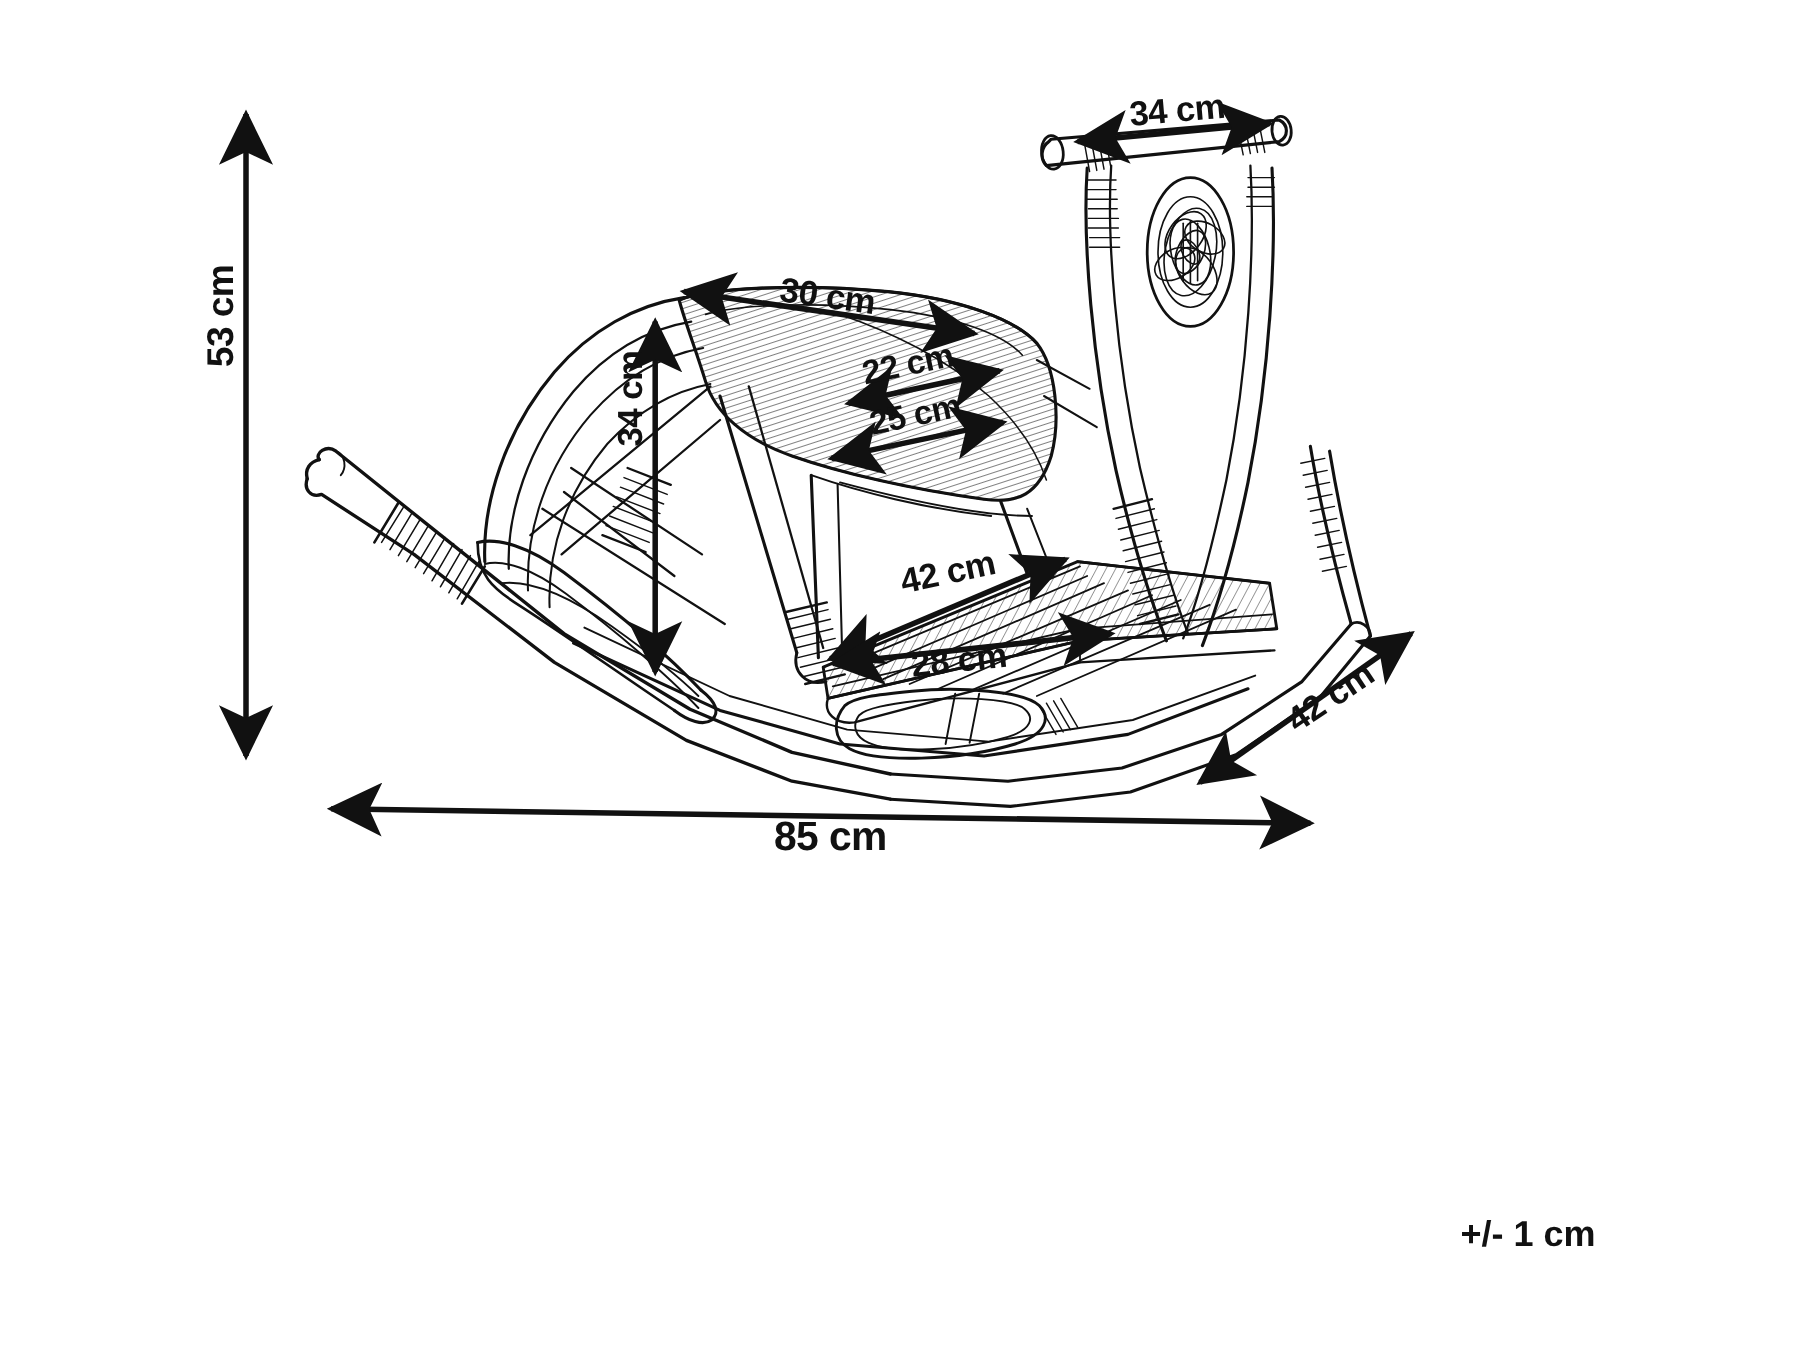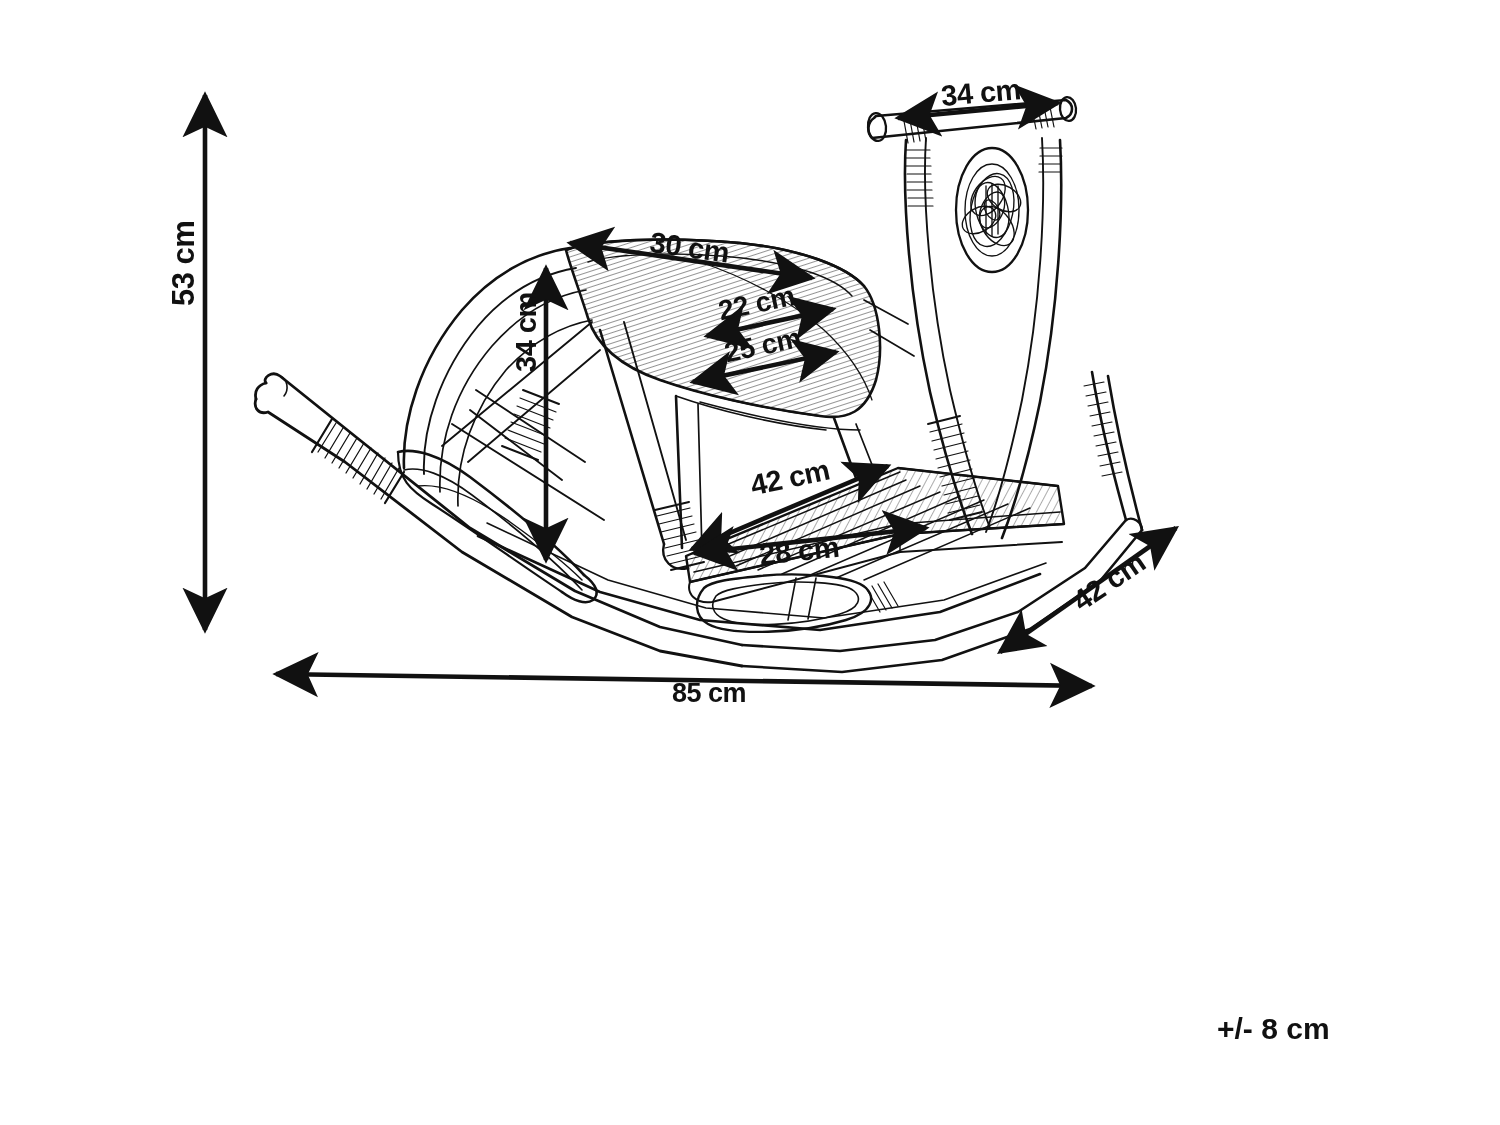--- a/index.html
+++ b/index.html
@@ -333,33 +333,33 @@
       <line x1="546" y1="268" x2="546" y2="560" stroke-width="4.6" marker-start="url(#arrowStart)" marker-end="url(#arrowEnd)"></line>
 
       <line x1="692" y1="549" x2="888" y2="466" stroke-width="4.6" marker-start="url(#arrowStart)" marker-end="url(#arrowEnd)"></line>
 
       <line x1="694" y1="553" x2="926" y2="528" stroke-width="4.6" marker-start="url(#arrowStart)" marker-end="url(#arrowEnd)"></line>
     </g>
   </svg>
 
   <div class="dim-label" style="left:168px; top:306px; font-size:31px; transform:rotate(-90deg); transform-origin:left top;">53 cm</div>
 
-  <div class="dim-label" style="left:672px; top:680px; font-size:27px;">85 cm</div>
+  <div class="dim-label" style="left:645px; top:680px; font-size:34px;">85 cm</div>
 
   <div class="dim-label" style="left:1068px; top:592px; font-size:29px; transform:rotate(-34deg); transform-origin:left top;">42 cm</div>
 
   <div class="dim-label" style="left:940px; top:82px; font-size:29px; transform:rotate(-5deg); transform-origin:left top;">34 cm</div>
 
   <div class="dim-label" style="left:652px; top:228px; font-size:29px; transform:rotate(8deg); transform-origin:left top;">30 cm</div>
 
   <div class="dim-label" style="left:716px; top:298px; font-size:28px; transform:rotate(-12deg); transform-origin:left top;">22 cm</div>
 
   <div class="dim-label" style="left:722px; top:340px; font-size:28px; transform:rotate(-12deg); transform-origin:left top;">25 cm</div>
 
   <div class="dim-label" style="left:512px; top:372px; font-size:29px; transform:rotate(-90deg); transform-origin:left top;">34 cm</div>
 
   <div class="dim-label" style="left:748px; top:472px; font-size:29px; transform:rotate(-12deg); transform-origin:left top;">42 cm</div>
 
   <div class="dim-label" style="left:758px; top:541px; font-size:29px; transform:rotate(-6deg); transform-origin:left top;">28 cm</div>
 
-  <div class="tolerance-note" style="left:1217px; top:1014px; font-size:30px;">+/- 8 cm</div>
+  <div class="tolerance-note" style="left:1217px; top:1014px; font-size:30px;">+/- 1 cm</div>
 
 </div>
 
 </body></html>

